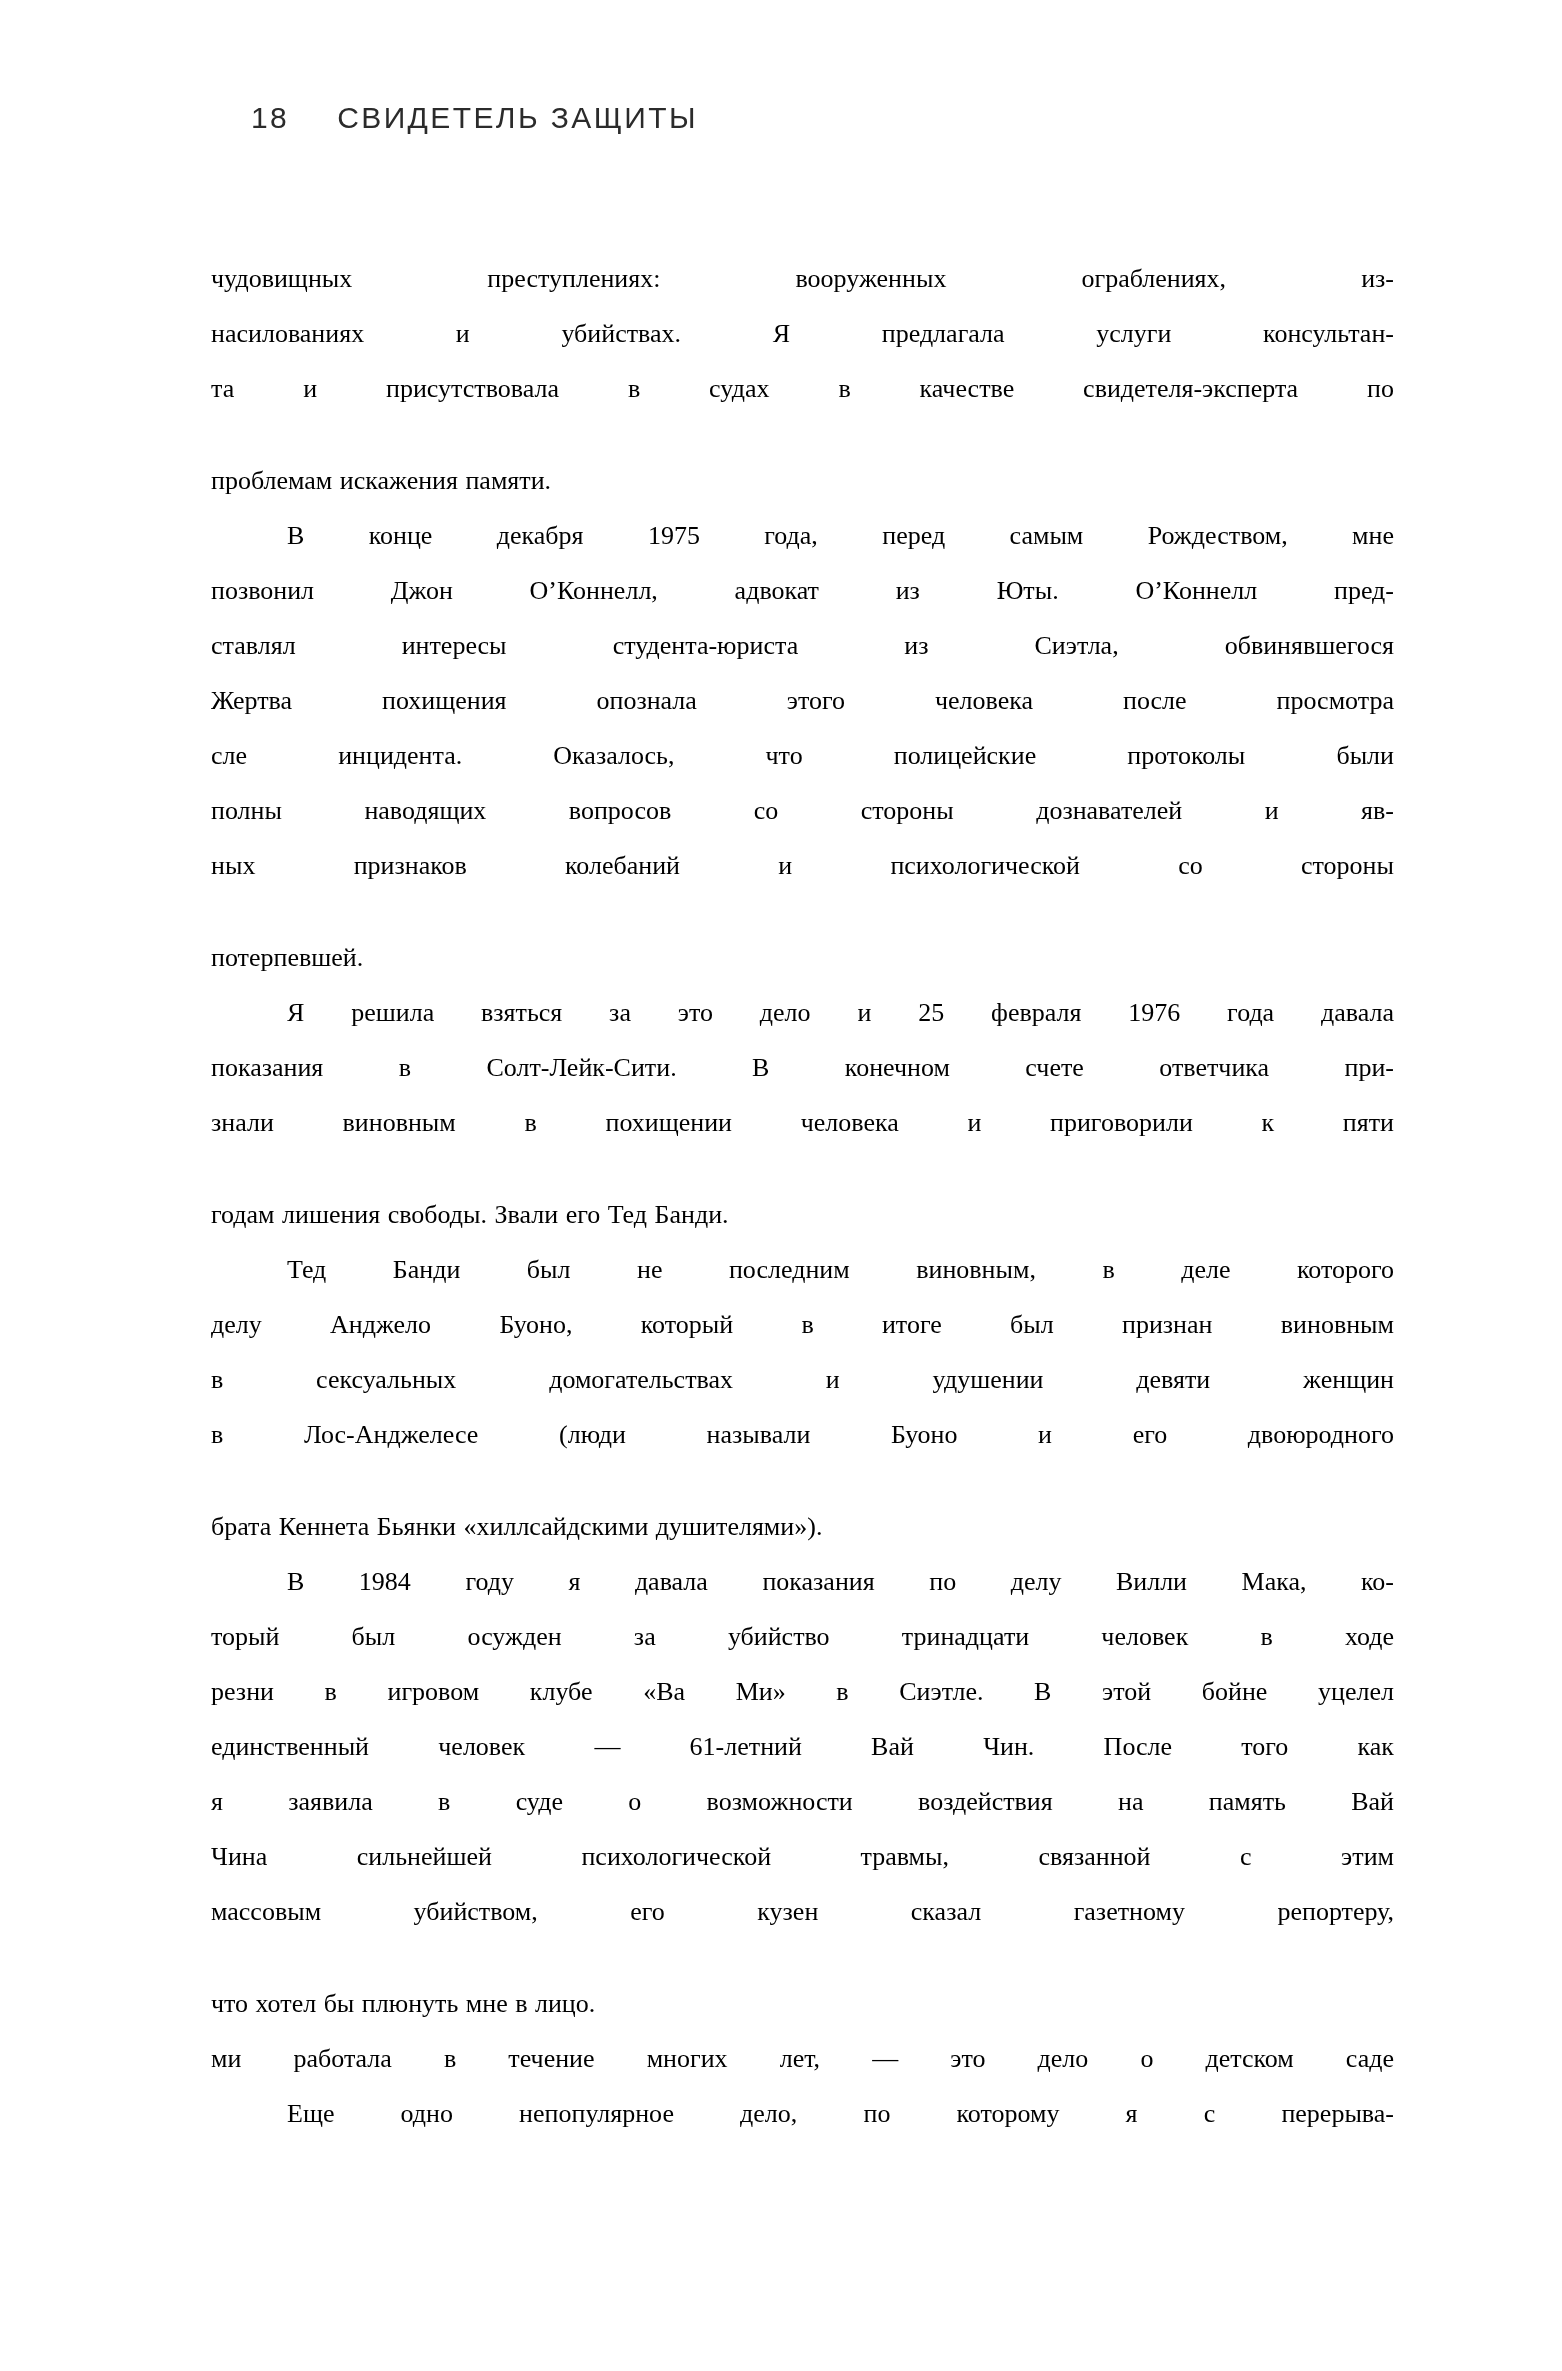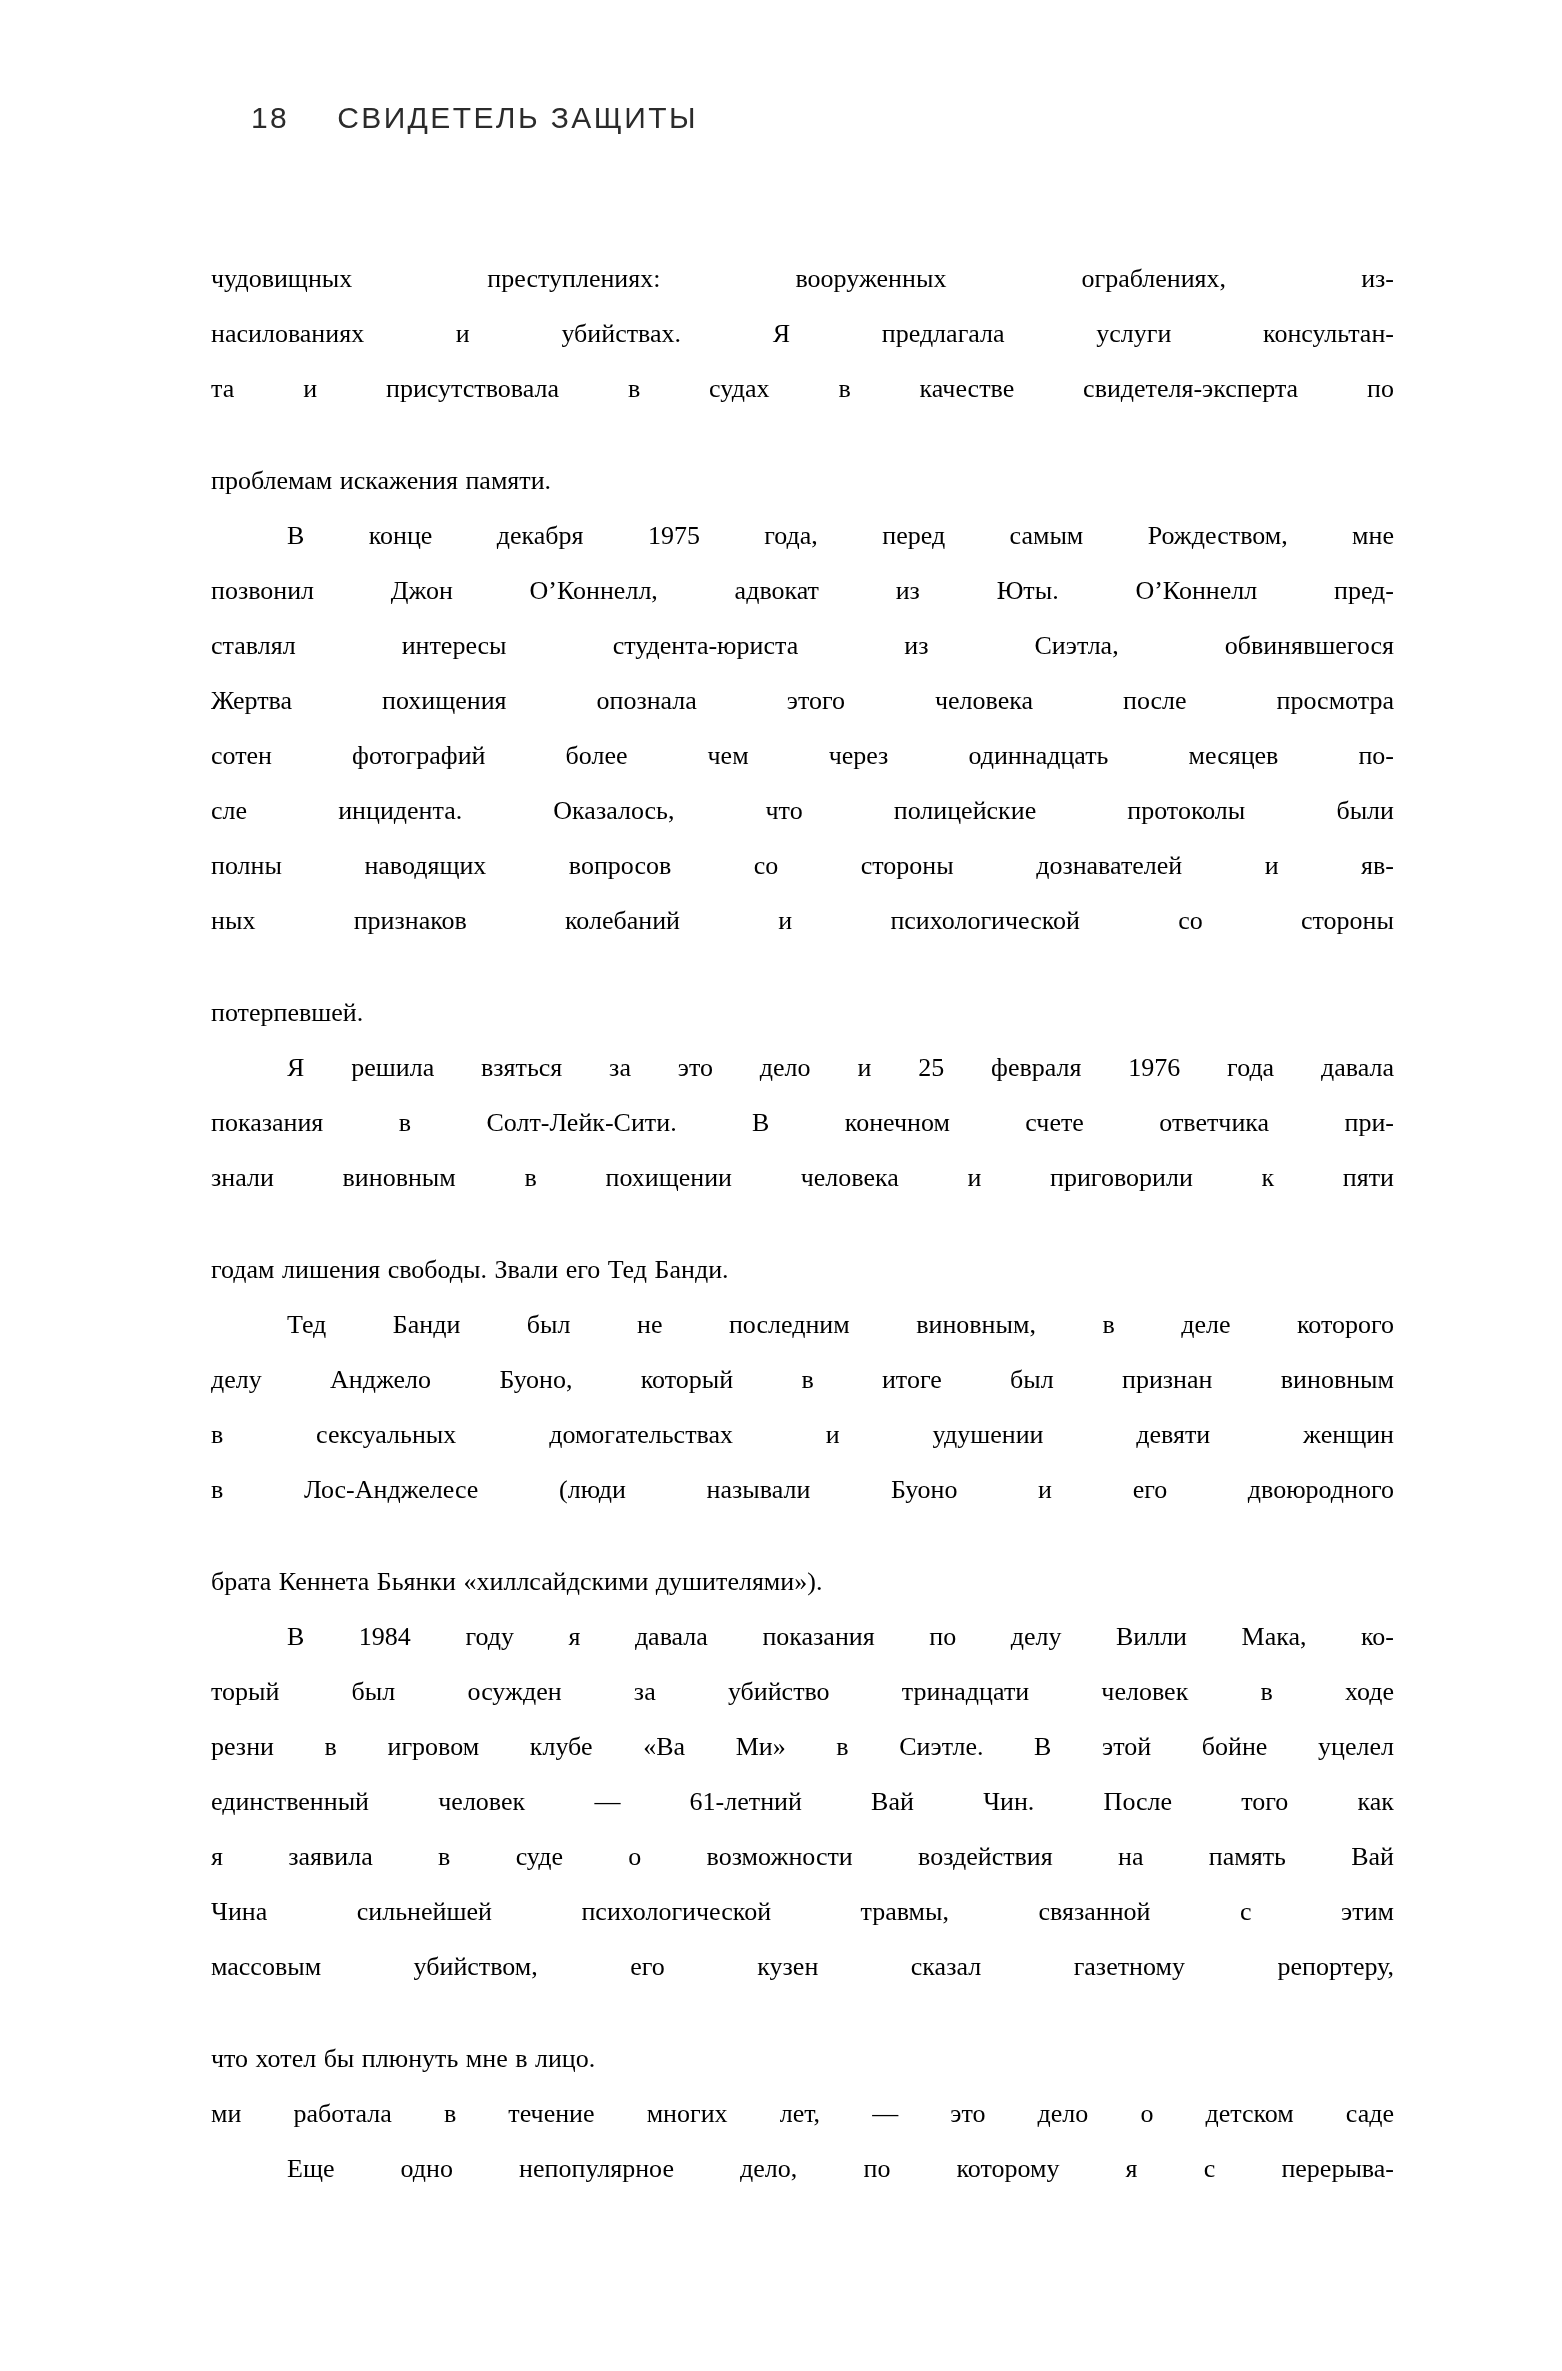--- a/index.html
+++ b/index.html
@@ -66,21 +66,20 @@
 
   <div class="body-text">
       <div class="line">чудовищных преступлениях: вооруженных ограблениях, из-</div>
       <div class="line">насилованиях и убийствах. Я предлагала услуги консультан-</div>
       <div class="line">та и присутствовала в судах в качестве свидетеля-эксперта по</div>
       <div class="line para-end">проблемам искажения памяти.</div>
       <div class="line indent">В конце декабря 1975 года, перед самым Рождеством, мне</div>
       <div class="line">позвонил Джон О’Коннелл, адвокат из Юты. О’Коннелл пред-</div>
       <div class="line">ставлял интересы студента-юриста из Сиэтла, обвинявшегося</div>
       <div class="line">Жертва похищения опознала этого человека после просмотра</div>
-      <div class="line">сотен фотографий более чем через одиннадцать месяцев по-</div>
       <div class="line">сле инцидента. Оказалось, что полицейские протоколы были</div>
       <div class="line">полны наводящих вопросов со стороны дознавателей и яв-</div>
       <div class="line">ных признаков колебаний и психологической со стороны</div>
       <div class="line para-end">потерпевшей.</div>
       <div class="line indent">Я решила взяться за это дело и 25 февраля 1976 года давала</div>
       <div class="line">показания в Солт-Лейк-Сити. В конечном счете ответчика при-</div>
       <div class="line">знали виновным в похищении человека и приговорили к пяти</div>
       <div class="line para-end">годам лишения свободы. Звали его Тед Банди.</div>
       <div class="line indent">Тед Банди был не последним виновным, в деле которого</div>
       <div class="line">делу Анджело Буоно, который в итоге был признан виновным</div>

